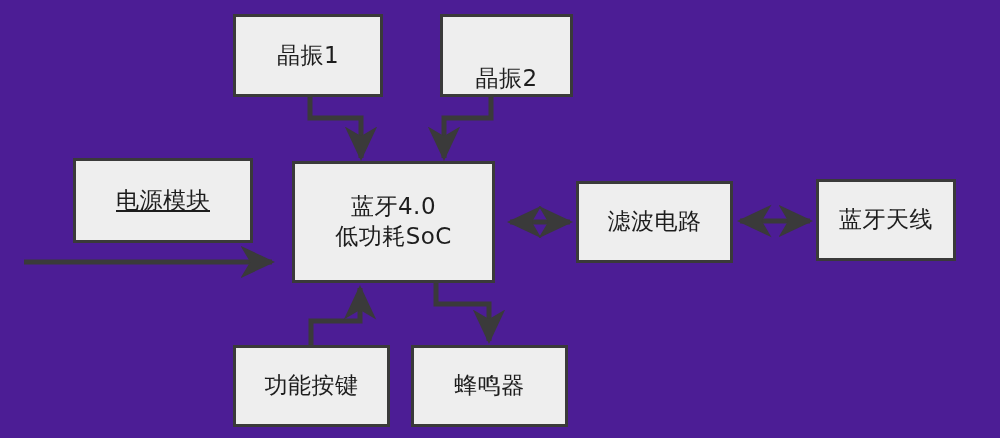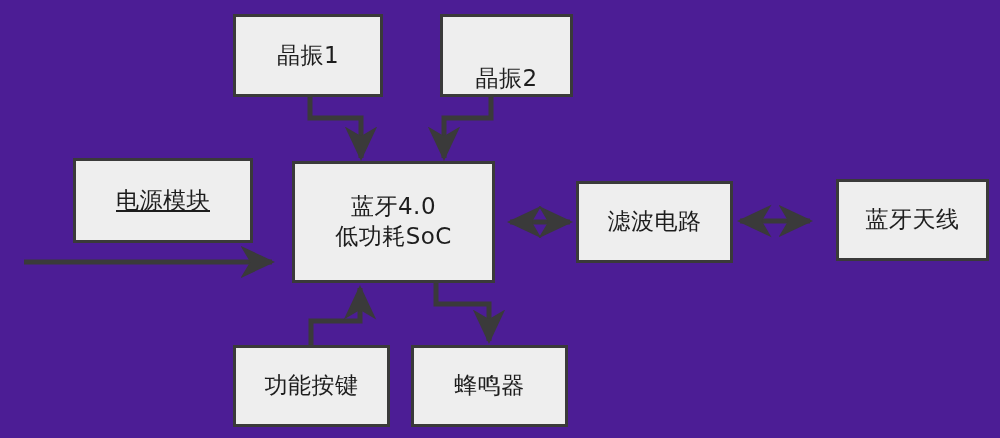--- a/index.html
+++ b/index.html
@@ -42,21 +42,21 @@
   .node .node-label {
     display: block;
     white-space: pre-line;
   }
   
   .n-xtal1   { left: 233px; top: 14px;  width: 150px; height: 83px; }
   .n-xtal2   { left: 440px; top: 14px;  width: 133px; height: 83px; align-items: flex-end; }
   .n-power   { left: 73px;  top: 158px; width: 180px; height: 85px; text-decoration: underline; }
   .n-soc     { left: 292px; top: 161px; width: 203px; height: 122px; }
   .n-filter  { left: 576px; top: 181px; width: 157px; height: 82px; }
-  .n-antenna { left: 836px; top: 179px; width: 153px; height: 82px; }
+  .n-antenna { left: 816px; top: 179px; width: 140px; height: 82px; }
   .n-button  { left: 233px; top: 345px; width: 157px; height: 82px; }
   .n-buzzer  { left: 411px; top: 345px; width: 157px; height: 82px; }
 </style>
 </head>
 <body>
 
 <div id="diagram-root">
 
   <svg id="wires" viewBox="0 0 1000 438" width="1000" height="438" xmlns="http://www.w3.org/2000/svg">
     <defs>

